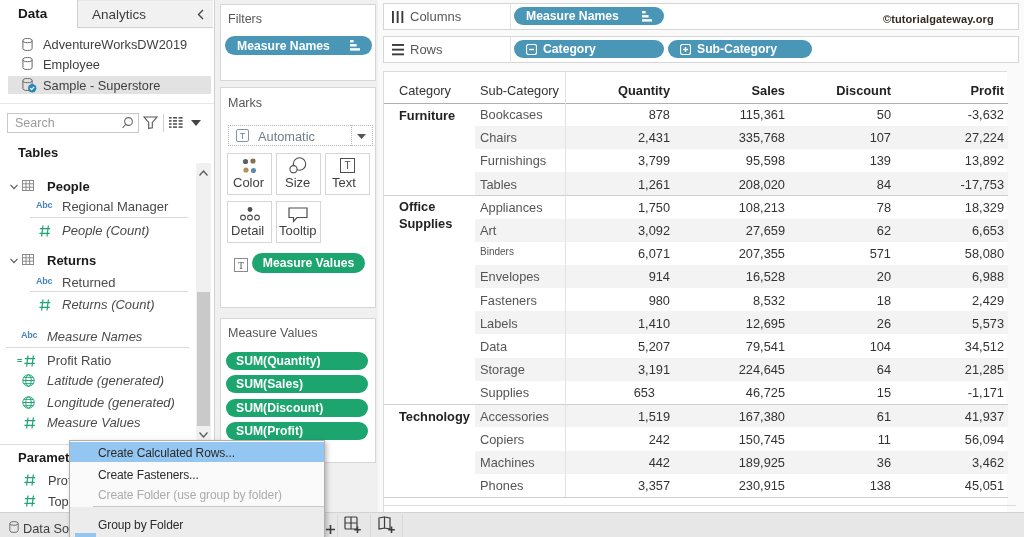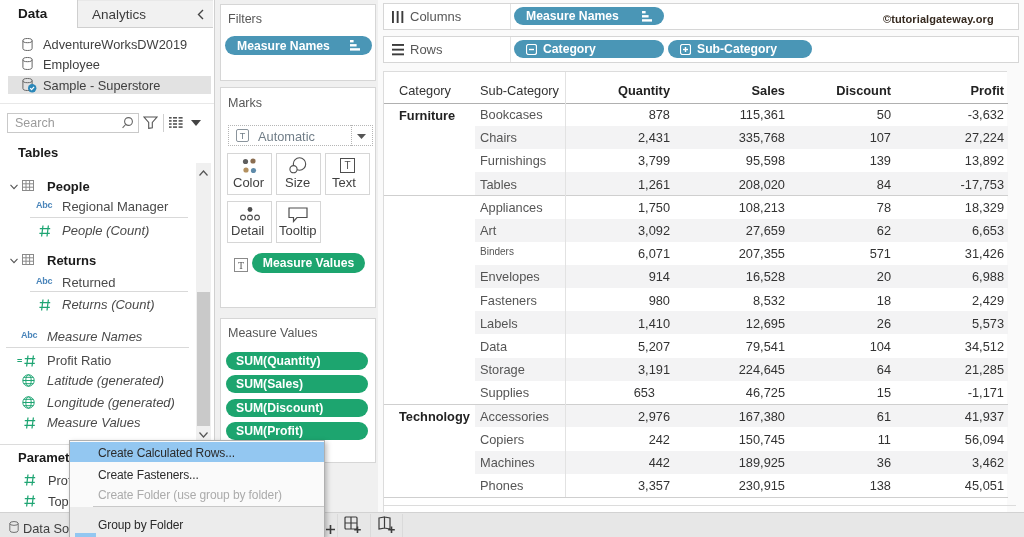--- a/index.html
+++ b/index.html
@@ -340,21 +340,21 @@
     <div class="abs" style="left:91px;top:146.5px;width:533px;height:23.2px;background:#f3f3f4"></div>
     <div class="abs" style="left:96px;top:151px;font-size:12.8px;color:#555">Art</div>
     <div class="abs" style="right:337px;top:151px;font-size:12.8px;color:#333">3,092</div>
     <div class="abs" style="right:222px;top:151px;font-size:12.8px;color:#333">27,659</div>
     <div class="abs" style="right:116px;top:151px;font-size:12.8px;color:#333">62</div>
     <div class="abs" style="right:3px;top:151px;font-size:12.8px;color:#333">6,653</div>
     <div class="abs" style="left:96px;top:174.2px;font-size:10px;color:#555">Binders</div>
     <div class="abs" style="right:337px;top:174.2px;font-size:12.8px;color:#333">6,071</div>
     <div class="abs" style="right:222px;top:174.2px;font-size:12.8px;color:#333">207,355</div>
     <div class="abs" style="right:116px;top:174.2px;font-size:12.8px;color:#333">571</div>
-    <div class="abs" style="right:3px;top:174.2px;font-size:12.8px;color:#333">31,426</div>
+    <div class="abs" style="right:3px;top:174.2px;font-size:12.8px;color:#333">58,080</div>
     <div class="abs" style="left:91px;top:192.9px;width:533px;height:23.2px;background:#f3f3f4"></div>
     <div class="abs" style="left:96px;top:197.4px;font-size:12.8px;color:#555">Envelopes</div>
     <div class="abs" style="right:337px;top:197.4px;font-size:12.8px;color:#333">914</div>
     <div class="abs" style="right:222px;top:197.4px;font-size:12.8px;color:#333">16,528</div>
     <div class="abs" style="right:116px;top:197.4px;font-size:12.8px;color:#333">20</div>
     <div class="abs" style="right:3px;top:197.4px;font-size:12.8px;color:#333">6,988</div>
     <div class="abs" style="left:96px;top:220.6px;font-size:12.8px;color:#555">Fasteners</div>
     <div class="abs" style="right:337px;top:220.6px;font-size:12.8px;color:#333">980</div>
     <div class="abs" style="right:222px;top:220.6px;font-size:12.8px;color:#333">8,532</div>
     <div class="abs" style="right:116px;top:220.6px;font-size:12.8px;color:#333">18</div>
@@ -376,41 +376,42 @@
     <div class="abs" style="right:222px;top:290.2px;font-size:12.8px;color:#333">224,645</div>
     <div class="abs" style="right:116px;top:290.2px;font-size:12.8px;color:#333">64</div>
     <div class="abs" style="right:3px;top:290.2px;font-size:12.8px;color:#333">21,285</div>
     <div class="abs" style="left:96px;top:313.4px;font-size:12.8px;color:#555">Supplies</div>
     <div class="abs" style="right:352px;top:313.4px;font-size:12.8px;color:#333">653</div>
     <div class="abs" style="right:222px;top:313.4px;font-size:12.8px;color:#333">46,725</div>
     <div class="abs" style="right:116px;top:313.4px;font-size:12.8px;color:#333">15</div>
     <div class="abs" style="right:3px;top:313.4px;font-size:12.8px;color:#333">-1,171</div>
     <div class="abs" style="left:91px;top:332.09999999999997px;width:533px;height:23.2px;background:#f3f3f4"></div>
     <div class="abs" style="left:96px;top:336.59999999999997px;font-size:12.8px;color:#555">Accessories</div>
-    <div class="abs" style="right:337px;top:336.59999999999997px;font-size:12.8px;color:#333">2,976</div>
+    <div class="abs" style="right:337px;top:336.59999999999997px;font-size:12.8px;color:#333">1,519</div>
     <div class="abs" style="right:222px;top:336.59999999999997px;font-size:12.8px;color:#333">167,380</div>
     <div class="abs" style="right:116px;top:336.59999999999997px;font-size:12.8px;color:#333">61</div>
     <div class="abs" style="right:3px;top:336.59999999999997px;font-size:12.8px;color:#333">41,937</div>
     <div class="abs" style="left:96px;top:359.8px;font-size:12.8px;color:#555">Copiers</div>
     <div class="abs" style="right:337px;top:359.8px;font-size:12.8px;color:#333">242</div>
     <div class="abs" style="right:222px;top:359.8px;font-size:12.8px;color:#333">150,745</div>
     <div class="abs" style="right:116px;top:359.8px;font-size:12.8px;color:#333">11</div>
     <div class="abs" style="right:3px;top:359.8px;font-size:12.8px;color:#333">56,094</div>
     <div class="abs" style="left:91px;top:378.5px;width:533px;height:23.2px;background:#f3f3f4"></div>
     <div class="abs" style="left:96px;top:383px;font-size:12.8px;color:#555">Machines</div>
     <div class="abs" style="right:337px;top:383px;font-size:12.8px;color:#333">442</div>
     <div class="abs" style="right:222px;top:383px;font-size:12.8px;color:#333">189,925</div>
     <div class="abs" style="right:116px;top:383px;font-size:12.8px;color:#333">36</div>
     <div class="abs" style="right:3px;top:383px;font-size:12.8px;color:#333">3,462</div>
     <div class="abs" style="left:96px;top:406.2px;font-size:12.8px;color:#555">Phones</div>
     <div class="abs" style="right:337px;top:406.2px;font-size:12.8px;color:#333">3,357</div>
     <div class="abs" style="right:222px;top:406.2px;font-size:12.8px;color:#333">230,915</div>
     <div class="abs" style="right:116px;top:406.2px;font-size:12.8px;color:#333">138</div>
     <div class="abs" style="right:3px;top:406.2px;font-size:12.8px;color:#333">45,051</div>
     <div class="abs" style="left:15px;top:35.5px;font-size:12.8px;font-weight:bold;color:#222">Furniture</div>
+    <div class="abs" style="left:15px;top:126.3px;font-size:12.8px;font-weight:bold;color:#222;width:70px;line-height:17px">Office Supplies</div>
     <div class="abs" style="left:15px;top:337.09999999999997px;font-size:12.8px;font-weight:bold;color:#222">Technology</div>
     <div class="abs" style="left:0;top:123.3px;width:624px;height:1px;background:#cfcfcf"></div>
     <div class="abs" style="left:0;top:332.09999999999997px;width:624px;height:1px;background:#cfcfcf"></div>
     <div class="abs" style="left:0;top:424.9px;width:624px;height:1px;background:#cfcfcf"></div>
     <div class="abs" style="left:181px;top:0;width:1px;height:424.9px;background:#e2e2e2"></div>
   </div>
 
 <div class="abs" style="left:383px;top:505px;width:633px;height:1px;background:#dcdcdc"></div>
 <div class="abs" style="left:0;top:512px;width:1024px;height:25px;background:#e7e7e7;border-top:1px solid #d2d2d2"></div>
 <svg class="abs" style="left:9px;top:521px" width="10" height="12" viewBox="0 0 11 13">

